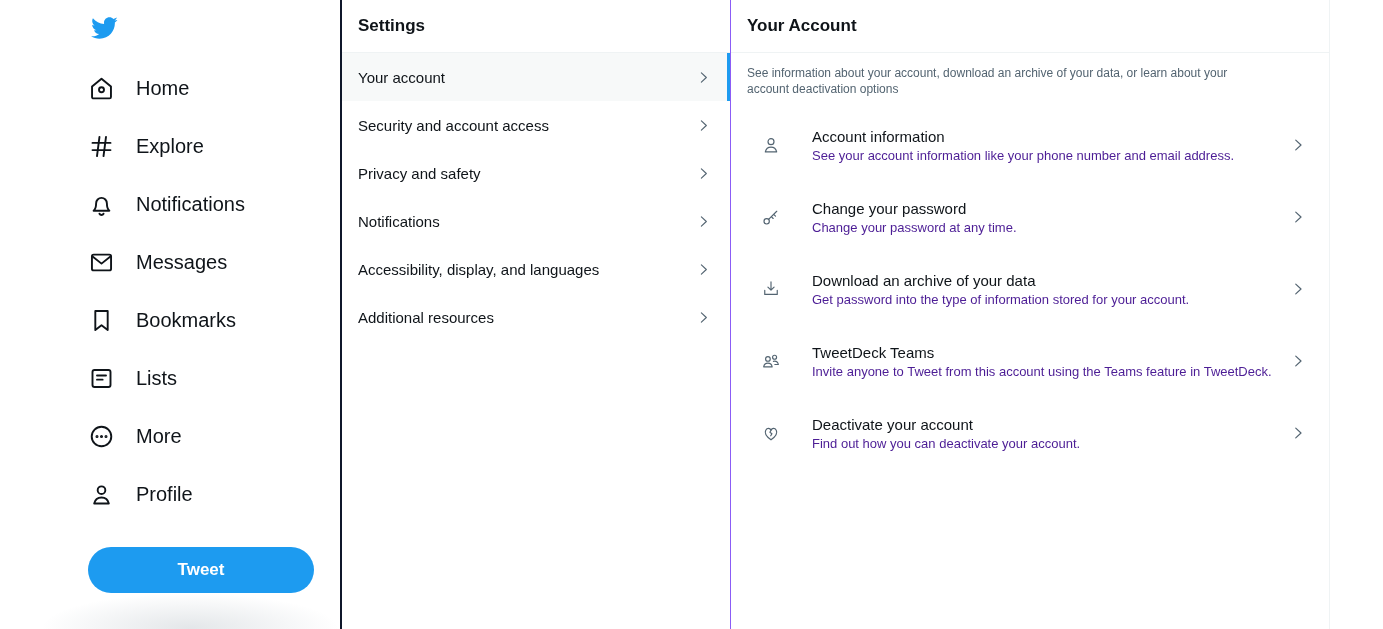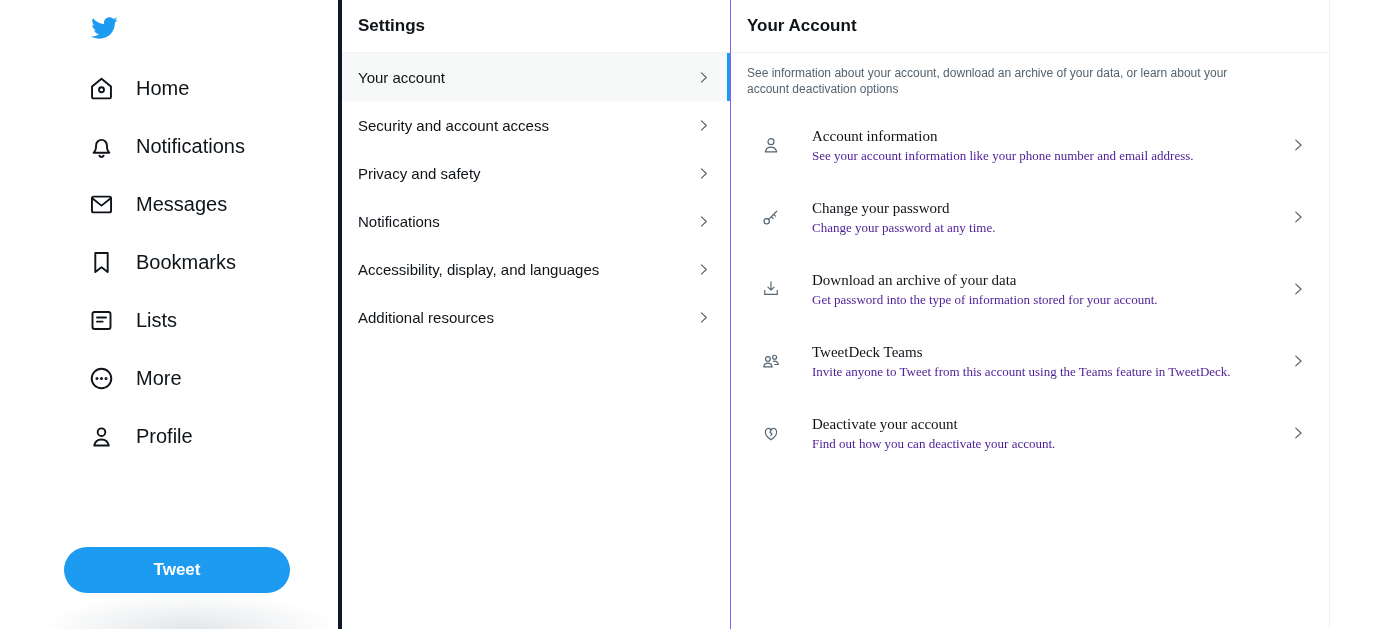--- a/index.html
+++ b/index.html
@@ -1,47 +1,47 @@
 <!DOCTYPE html>
 <html><head>
 <meta charset="utf-8">
 <style>
   * { margin: 0; padding: 0; box-sizing: border-box; }
   html, body { width: 1383px; height: 629px; background: #ffffff; overflow: hidden;
     font-family: "Liberation Sans", sans-serif; color: #0f1419; }
   .app { display: flex; width: 1383px; height: 629px; position: relative; }
 
   
-  .sidebar { width: 342px; height: 100%; border-right: 4px solid #0f172a; position: relative; flex: none; }
+  .sidebar { width: 342px; height: 100%; border-right: 2px solid #0f172a; position: relative; flex: none; }
   .logo-wrap { padding: 14px 0 0 88px; height: 52px; }
   .logo-wrap svg { width: 32px; height: 28px; display: block; }
   .nav { margin-top: 7px; }
   .nav-item { display: flex; align-items: center; height: 58px; padding-left: 88px; cursor: pointer; }
   .nav-item .nicon { width: 27px; height: 27px; flex: none; display: flex; align-items: center; justify-content: center; }
   .nav-item .nicon svg { width: 27px; height: 27px; stroke: #0f1419; fill: none; stroke-width: 1.7; stroke-linecap: round; stroke-linejoin: round; }
   .nav-item .nlabel { margin-left: 21px; font-size: 20px; color: #0f1419; }
-  .tweet-btn { position: absolute; left: 64px; top: 547px; width: 226px; height: 46px;
+  .tweet-btn { position: absolute; left: 88px; top: 547px; width: 226px; height: 46px;
     background: #1d9bf0; border: none; border-radius: 9999px; color: #ffffff;
     font-family: "Liberation Sans", sans-serif; font-size: 17px; font-weight: 700; cursor: pointer; }
   .bottom-shadow { position: absolute; left: 40px; bottom: -34px; width: 300px; height: 70px;
     background: radial-gradient(ellipse at center, rgba(101,119,134,0.18) 0%, rgba(101,119,134,0.0) 70%); pointer-events: none; }
 
   
   .settings-col { width: 389px; height: 100%; border-right: 1px solid #8b5cf6; flex: none; }
   .col-header { height: 53px; display: flex; align-items: center; padding-left: 16px;
     border-bottom: 1px solid #eff3f4; font-size: 17px; font-weight: 700; color: #0f1419; }
   .menu-item { height: 48px; display: flex; align-items: center; justify-content: space-between;
     padding: 0 18px 0 16px; font-size: 15px; color: #0f1419; cursor: pointer; }
   .menu-item.selected { background: #f7f9f9; border-right: 3px solid #1d9bf0; padding-right: 15px; }
   .chev svg { width: 17px; height: 17px; stroke: #536471; fill: none; stroke-width: 1.6; stroke-linecap: round; stroke-linejoin: round; display: block; }
 
   
   .account-col { width: 599px; height: 100%; border-right: 1px solid #eff3f4; flex: none; }
   .account-desc { padding: 12px 40px 12px 16px; font-size: 12px; line-height: 16px; color: #536471; max-width: 580px; }
-  .acct-item { height: 72px; display: flex; align-items: center; cursor: pointer; font-family: Liberation Serif, serif; }
+  .acct-item { height: 72px; display: flex; align-items: center; cursor: pointer; }
   .acct-item .aicon { width: 20px; height: 20px; margin-left: 30px; flex: none; }
   .acct-item .aicon svg { width: 20px; height: 20px; stroke: #536471; fill: none; stroke-width: 1.4; stroke-linecap: round; stroke-linejoin: round; display: block; }
   .acct-text { margin-left: 31px; flex: 1 1 auto; }
   .acct-title { font-size: 15px; color: #0f1419; line-height: 19px; }
   .acct-sub { font-size: 13px; color: #4c1d95; line-height: 17px; margin-top: 1px; }
   .acct-item .chev { margin-right: 22px; }
   .acct-item .chev svg { width: 18px; height: 18px; }
 </style>
 </head>
 <body>
@@ -61,20 +61,28 @@
           <svg viewBox="0 0 24 24">
               <path d="M3.6 10.2 12 3.3l8.4 6.9V19.5a1.3 1.3 0 0 1-1.3 1.3H4.9a1.3 1.3 0 0 1-1.3-1.3Z"></path>
               <circle cx="12" cy="13.1" r="2.2"></circle>
             </svg>
         </span>
         <span class="nlabel">Home</span>
       </div>
       <div class="nav-item">
         <span class="nicon">
           <svg viewBox="0 0 24 24">
+              <path d="M4 8.8h16M4 15.2h16M10.2 3.5 8 20.5M16 3.5l-2.2 17"></path>
+            </svg>
+        </span>
+        <span class="nlabel">Explore</span>
+      </div>
+      <div class="nav-item">
+        <span class="nicon">
+          <svg viewBox="0 0 24 24">
               <path d="M5 17.5c1.8-1.6 2.2-4.6 2.2-6.5 0-2.7 2.1-4.9 4.8-4.9s4.8 2.2 4.8 4.9c0 1.9.4 4.9 2.2 6.5Z"></path>
               <path d="M10.2 20.2a2 2 0 0 0 3.6 0"></path>
             </svg>
         </span>
         <span class="nlabel">Notifications</span>
       </div>
       <div class="nav-item">
         <span class="nicon">
           <svg viewBox="0 0 24 24">
               <rect x="3.5" y="5" width="17" height="14" rx="1.5"></rect>

